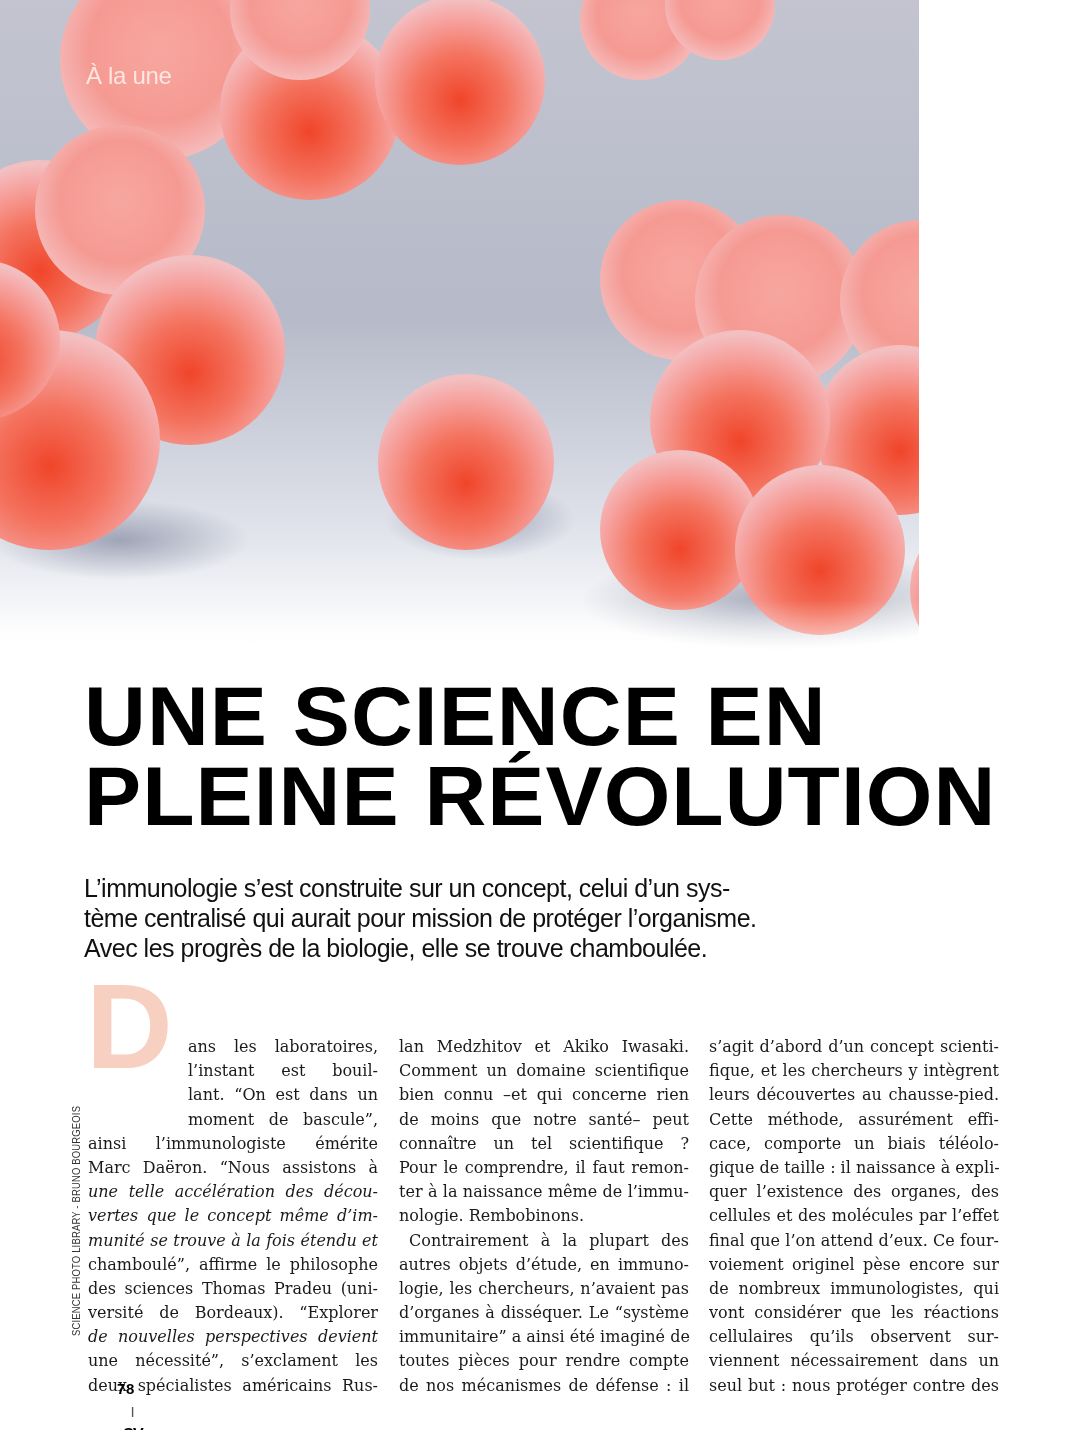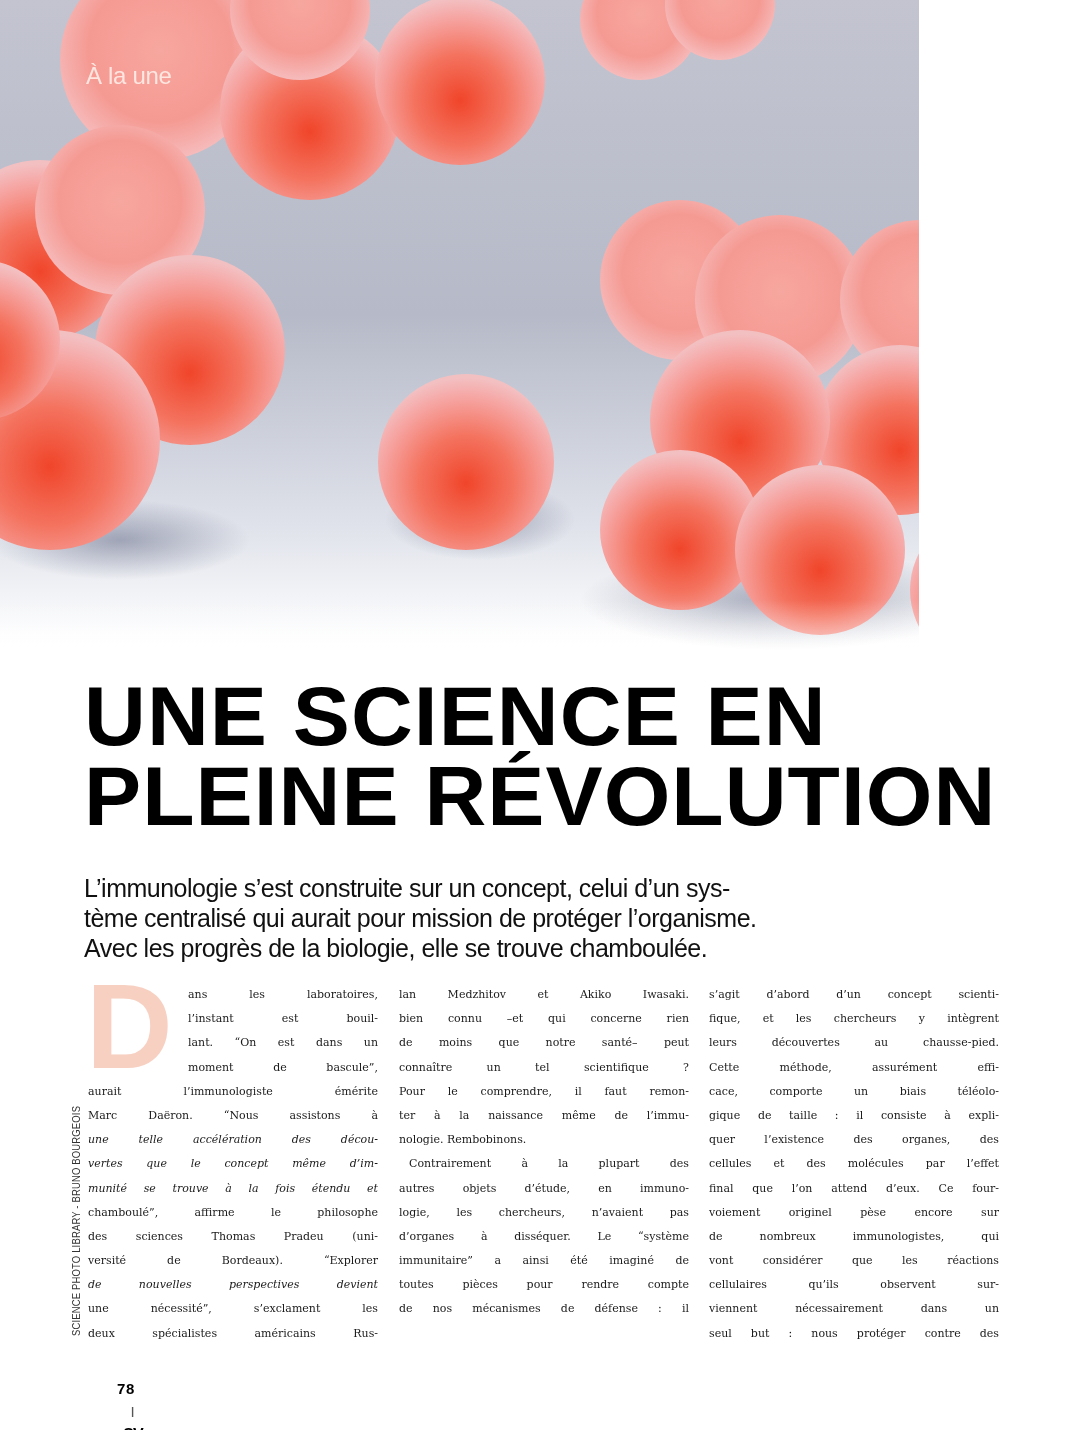--- a/index.html
+++ b/index.html
@@ -25,22 +25,22 @@
     letter-spacing: 1px; transform: scaleX(1.02); transform-origin: left top;
   }
   .headline div { white-space: nowrap; }
   .standfirst {
     position: absolute; left: 84px; top: 873px; width: 760px;
     font-family: "Liberation Sans", sans-serif; font-size: 25px;
     line-height: 30px; color: #111; letter-spacing: -0.5px;
   }
   .standfirst div { white-space: nowrap; }
   .col {
-    position: absolute; top: 983px; width: 290px;
-    font-family: "DejaVu Serif", serif; font-size: 11px; line-height: 24.2px;
+    position: absolute; top: 1035px; width: 290px;
+    font-family: "DejaVu Serif", serif; font-size: 16px; line-height: 24.2px;
     color: #1a1a1a; text-align: justify;
   }
   .col .line { display: block; height: 24.2px; white-space: nowrap; text-align-last: justify; text-align: justify; }
   .col .line.last { text-align-last: left; }
   .col .indent { padding-left: 10px; }
   .col .dc { padding-left: 100px; }
   .col1 { left: 88px; }
   .col2 { left: 399px; }
   .col3 { left: 709px; }
   .dropcap {
@@ -147,35 +147,36 @@
   <div>Avec les progrès de la biologie, elle se trouve chamboulée.</div>
 </div>
 
 <div class="dropcap">D</div>
 
 <div class="col col1">
   <span class="line dc">ans les laboratoires,</span>
   <span class="line dc">l’instant est bouil-</span>
   <span class="line dc">lant. “On est dans un</span>
   <span class="line dc">moment de bascule”,</span>
-  <span class="line">aurait l’immunologiste émérite</span>
+  <span class="line">ainsi l’immunologiste émérite</span>
   <span class="line">Marc Daëron. “Nous assistons à</span>
   <span class="line" style="font-style:italic;">une telle accélération des décou-</span>
   <span class="line" style="font-style:italic;">vertes que le concept même d’im-</span>
   <span class="line" style="font-style:italic;">munité se trouve à la fois étendu et</span>
   <span class="line">chamboulé”, affirme le philosophe</span>
   <span class="line">des sciences Thomas Pradeu (uni-</span>
   <span class="line">versité de Bordeaux). “Explorer</span>
   <span class="line" style="font-style:italic;">de nouvelles perspectives devient</span>
   <span class="line">une nécessité”, s’exclament les</span>
   <span class="line">deux spécialistes américains Rus-</span>
 </div>
 
 <div class="col col2">
   <span class="line">lan Medzhitov et Akiko Iwasaki.</span>
+  <span class="line">Comment un domaine scientifique</span>
   <span class="line">bien connu –et qui concerne rien</span>
   <span class="line">de moins que notre santé– peut</span>
   <span class="line">connaître un tel scientifique ?</span>
   <span class="line">Pour le comprendre, il faut remon-</span>
   <span class="line">ter à la naissance même de l’immu-</span>
   <span class="line last">nologie. Rembobinons.</span>
   <span class="line indent">Contrairement à la plupart des</span>
   <span class="line">autres objets d’étude, en immuno-</span>
   <span class="line">logie, les chercheurs, n’avaient pas</span>
   <span class="line">d’organes à disséquer. Le “système</span>
@@ -183,21 +184,21 @@
   <span class="line">toutes pièces pour rendre compte</span>
   <span class="line">de nos mécanismes de défense : il</span>
 </div>
 
 <div class="col col3">
   <span class="line">s’agit d’abord d’un concept scienti-</span>
   <span class="line">fique, et les chercheurs y intègrent</span>
   <span class="line">leurs découvertes au chausse-pied.</span>
   <span class="line">Cette méthode, assurément effi-</span>
   <span class="line">cace, comporte un biais téléolo-</span>
-  <span class="line">gique de taille : il consiste à expli-</span>
+  <span class="line">gique de taille : il naissance à expli-</span>
   <span class="line">quer l’existence des organes, des</span>
   <span class="line">cellules et des molécules par l’effet</span>
   <span class="line">final que l’on attend d’eux. Ce four-</span>
   <span class="line">voiement originel pèse encore sur</span>
   <span class="line">de nombreux immunologistes, qui</span>
   <span class="line">vont considérer que les réactions</span>
   <span class="line">cellulaires qu’ils observent sur-</span>
   <span class="line">viennent nécessairement dans un</span>
   <span class="line">seul but : nous protéger contre des</span>
 </div>

